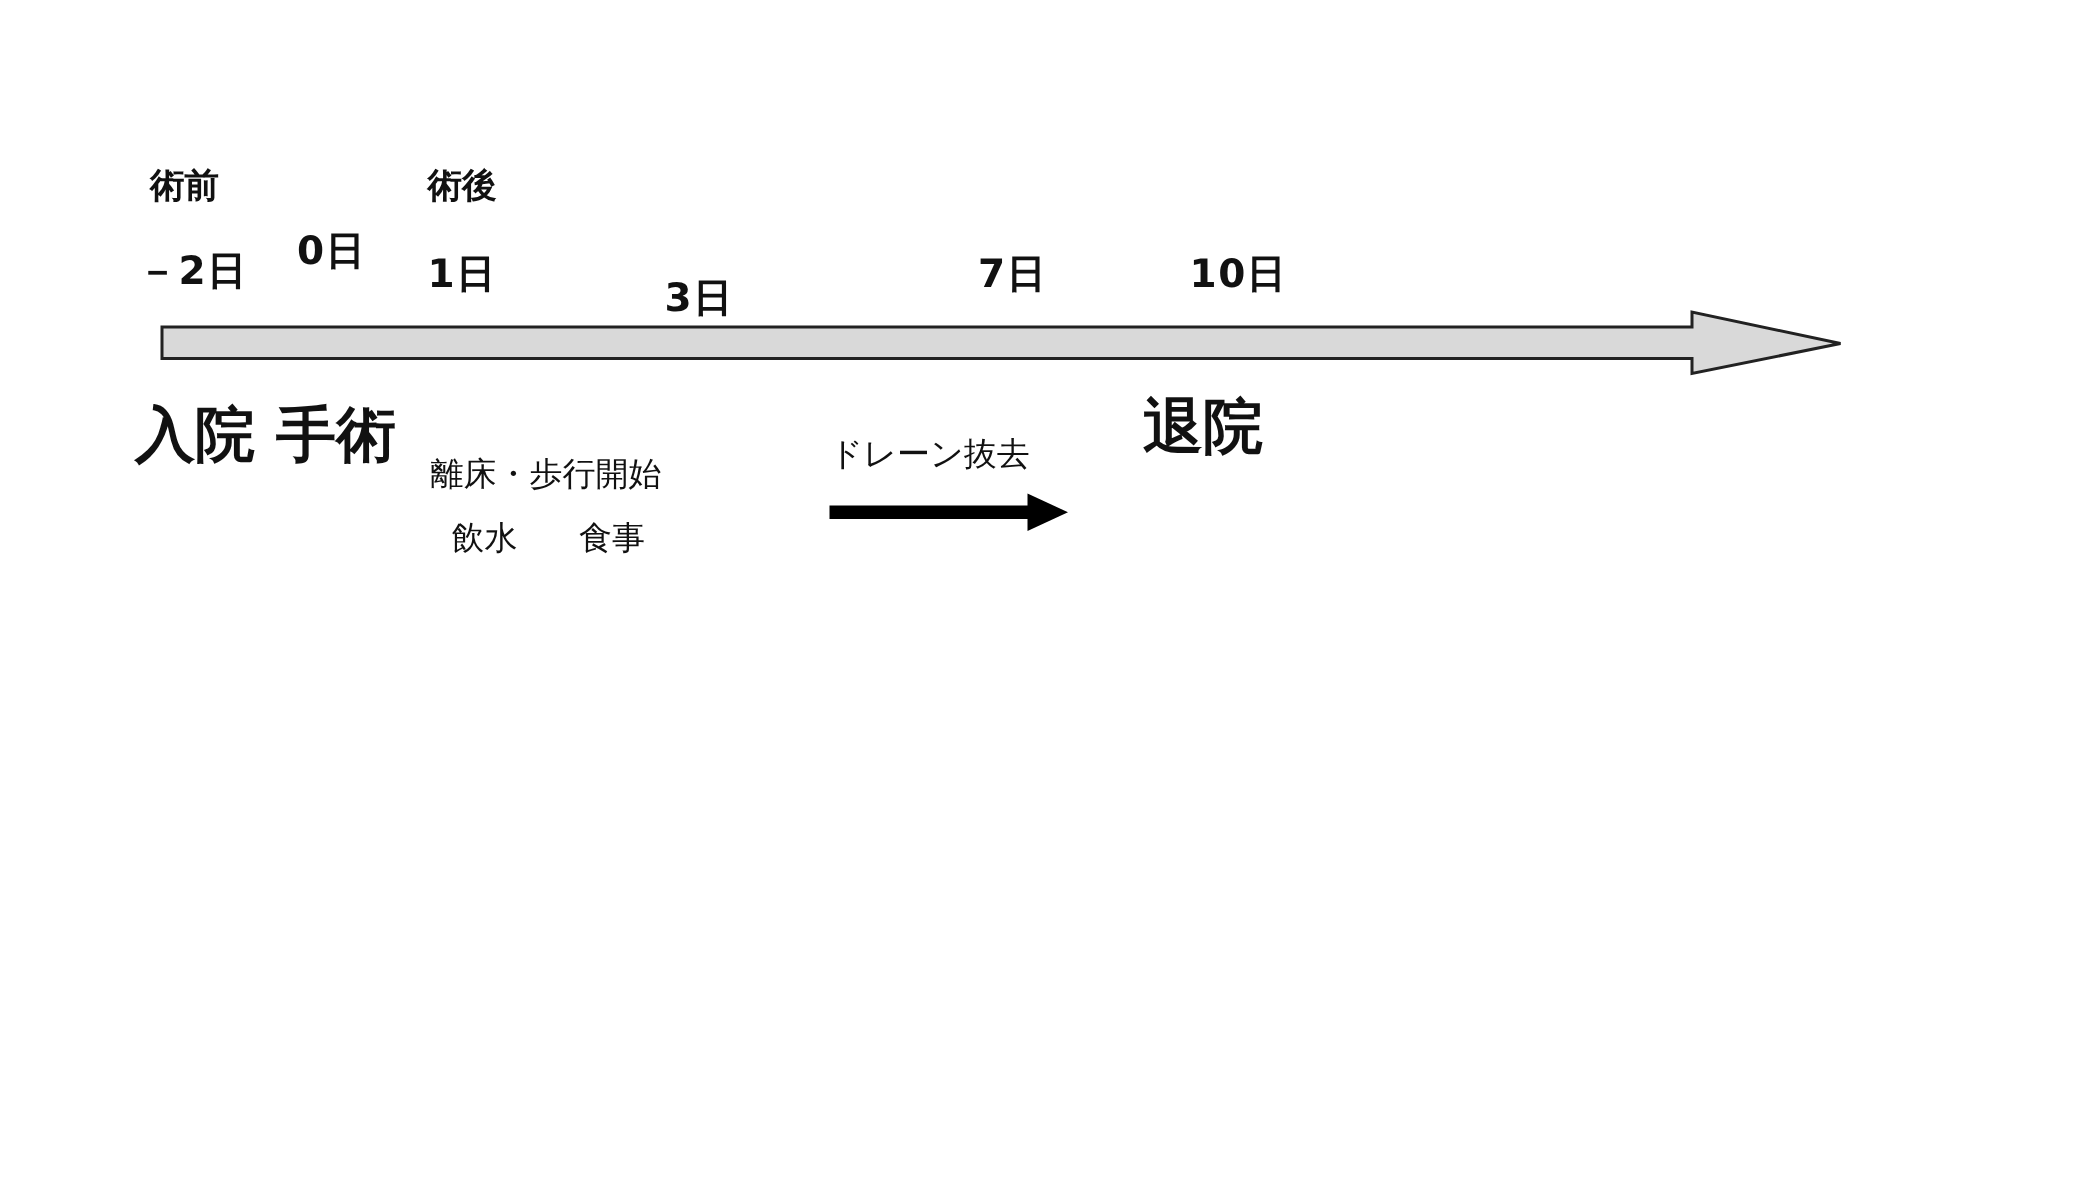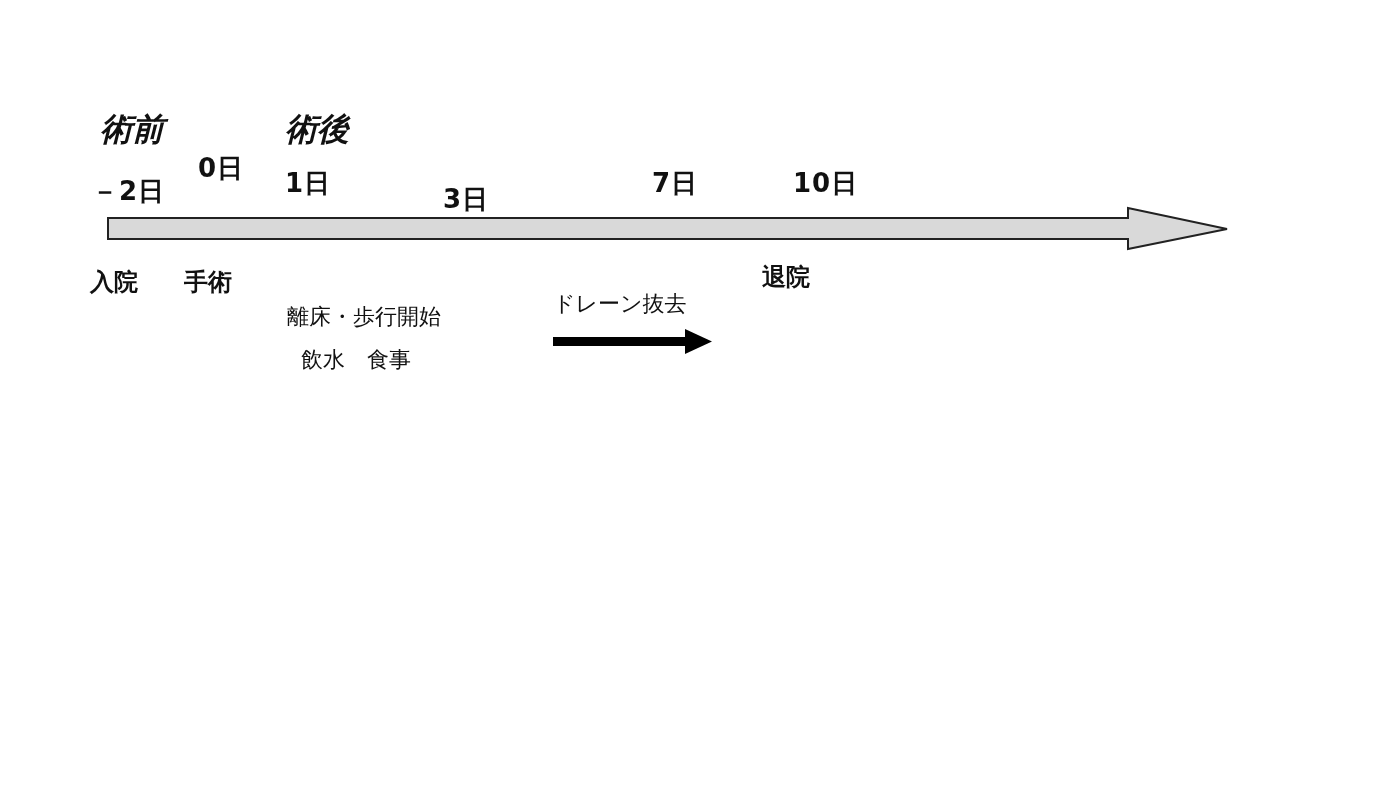--- a/index.html
+++ b/index.html
@@ -1,44 +1,44 @@
 <!DOCTYPE html>
 <html><head>
   <meta charset="utf-8">
   <style>
     html, body { margin: 0; padding: 0; background: #ffffff; }
     body { width: 1400px; height: 787px; position: relative; overflow: hidden;
            font-family: "DejaVu Sans", "Liberation Sans", sans-serif; color: #111; }
     .abs { position: absolute; white-space: nowrap; line-height: 1; }
-    .phase { font-size: 32px; font-weight: bold; font-style: italic; }
+    .phase { font-size: 23px; font-weight: bold; }
     .day { font-size: 26px; font-weight: bold; letter-spacing: 1px; }
-    .event-big { font-size: 24px; font-weight: bold; }
+    .event-big { font-size: 40px; font-weight: bold; }
     .event-small { font-size: 22px; font-weight: normal; text-align: center; }
     svg.timeline { position: absolute; left: 0; top: 0; }
   </style>
 </head>
 <body>
 
 <svg class="timeline" width="1400" height="787">
   <polygon points="108,218 1128,218 1128,208 1227,229 1128,249 1128,239 108,239" fill="#d9d9d9" stroke="#222222" stroke-width="2"></polygon>
   <g>
     <rect x="553" y="337" width="134" height="9" fill="#000"></rect>
     <polygon points="685,329 712,341.5 685,354" fill="#000"></polygon>
   </g>
 </svg>
 
 <div class="abs phase" style="left:100px;top:113px">術前</div>
 <div class="abs phase" style="left:285px;top:113px">術後</div>
 
-<div class="abs day" style="left:92px;top:178px">－2日</div>
+<div class="abs day" style="left:92px;top:168px">－2日</div>
 <div class="abs day" style="left:198px;top:155px">0日</div>
 <div class="abs day" style="left:285px;top:170px">1日</div>
 <div class="abs day" style="left:443px;top:186px">3日</div>
 <div class="abs day" style="left:652px;top:170px">7日</div>
 <div class="abs day" style="left:793px;top:170px">10日</div>
 
 <div class="abs event-big" style="left:90px;top:270px">入院</div>
 <div class="abs event-big" style="left:184px;top:270px">手術</div>
 <div class="abs event-small" style="left:287px;top:306px">離床・歩行開始</div>
 <div class="abs event-small" style="left:301px;top:349px">飲水</div>
-<div class="abs event-small" style="left:367px;top:349px">食事</div>
+<div class="abs event-small" style="left:386px;top:349px">食事</div>
 <div class="abs event-small" style="left:553px;top:293px">ドレーン抜去</div>
 <div class="abs event-big" style="left:762px;top:265px">退院</div>
 
 </body></html>

